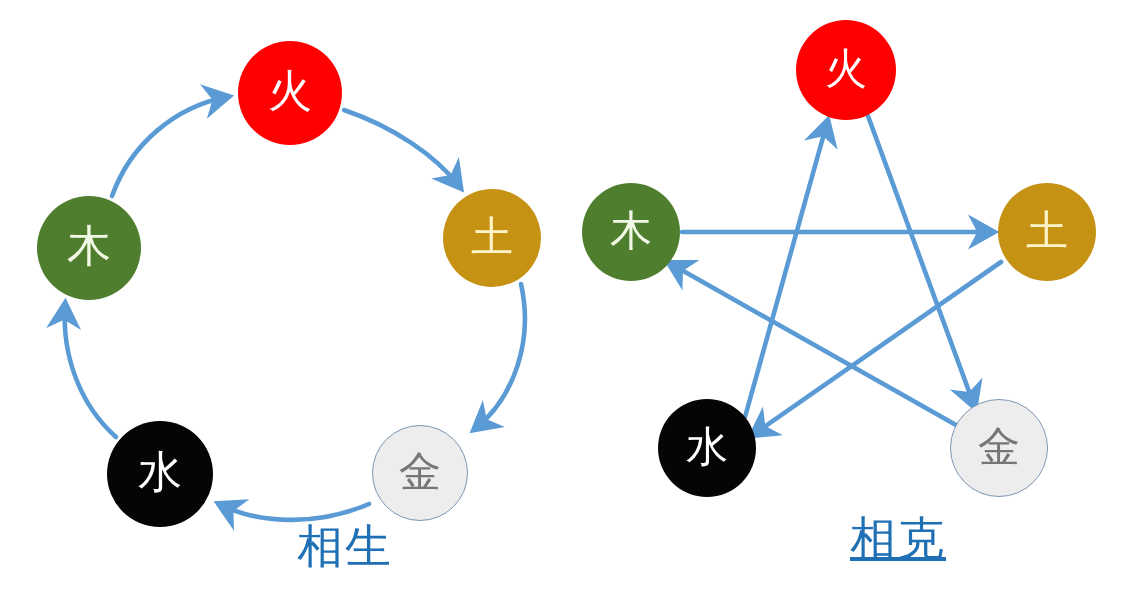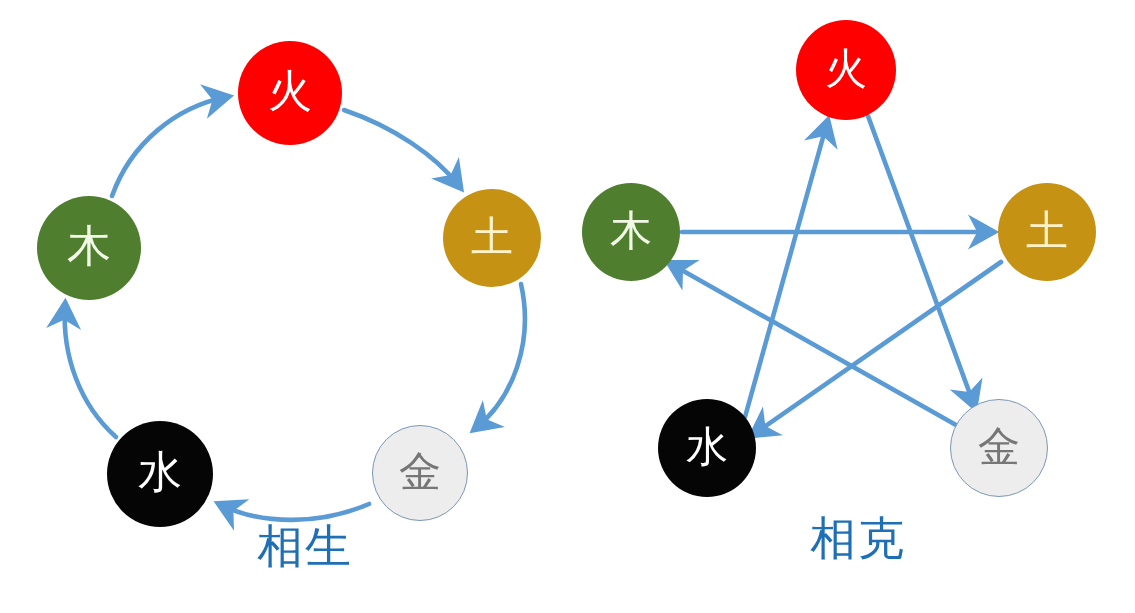--- a/index.html
+++ b/index.html
@@ -56,20 +56,21 @@
   }
 
   .cycle-label {
     position: absolute;
     color: #1f6fb5;
     font-size: 46px;
     letter-spacing: 2px;
     white-space: nowrap;
     line-height: 1;
     font-family: "Liberation Serif", "DejaVu Serif", serif;
+    margin-left: 40px;
   }
 </style>
 </head>
 <body>
 
 <div id="stage">
 
   <div class="panel" id="panel-sheng">
 
     <svg class="edges" viewBox="0 0 570 613">
@@ -138,16 +139,16 @@
     <div class="node" style="left: 385px; top: 399px; width: 98px; height: 98px; background: rgb(237, 237, 237); color: rgb(118, 118, 118); font-size: 42px; border: 1.4px solid rgb(123, 151, 181);">
       <span class="glyph">金</span>
     </div>
     <div class="node" style="left: 93px; top: 399px; width: 98px; height: 98px; background: rgb(5, 5, 5); color: rgb(255, 255, 255); font-size: 42px;">
       <span class="glyph">水</span>
     </div>
     <div class="node" style="left: 17px; top: 183px; width: 98px; height: 98px; background: rgb(79, 126, 47); color: rgb(242, 248, 230); font-size: 42px;">
       <span class="glyph">木</span>
     </div>
 
-    <div class="cycle-label" style="left: 245px; top: 516px; color: rgb(31, 111, 181);">相克</div>
+    <div class="cycle-label" style="left: 245px; top: 516px; color: rgb(31, 111, 181); text-decoration: underline;">相克</div>
   </div>
 
 </div>
 
 </body></html>

